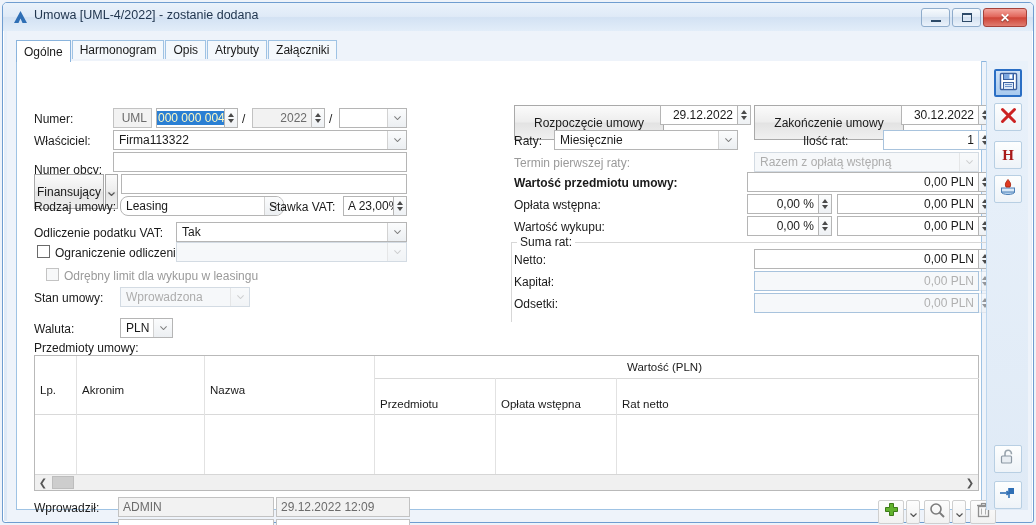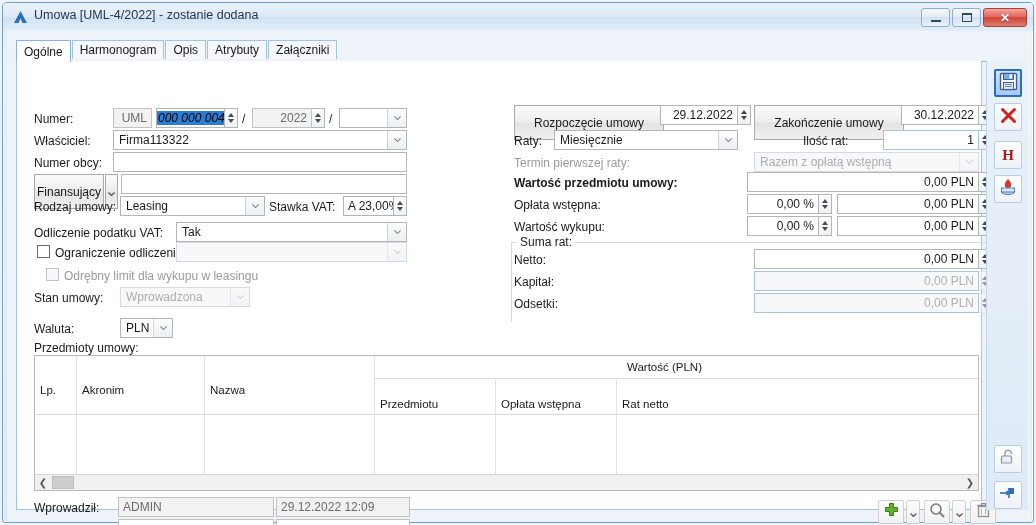--- a/index.html
+++ b/index.html
@@ -182,21 +182,21 @@
 
   
   .cbox {
     position: absolute; width: 13px; height: 13px;
     border: 1px solid #6a6a6a; background: #fff;
   }
   .cbox.dis { border-color: #c3c3c3; background: #f7f8f9; }
 
   
   .sel-text {
-    background: #2a7fd4; color: #000000; padding: 0 1px; font-style: italic;
+    background: #2a7fd4; color: #fef9c3; padding: 0 1px;
   }
 
   
   .groupbox {
     position: absolute;
     border: 1px solid #d7d7d7;
     border-right: none; border-bottom: none;
   }
   .group-title {
     position: absolute; font-size: 12px; color: #1a1a1a;
@@ -307,37 +307,37 @@
         <span class="lbl" style="left:17px; top:73px;">Właściciel:</span>
         <div class="combo" style="left:96px; top:69px; width:294px;">
           <span>Firma113322</span>
           <span class="combo-arrow">
             <svg class="chev" width="9" height="5" viewBox="0 0 9 5">
                 <path d="M0.5 0.5 L4.5 4.5 L8.5 0.5" fill="none" stroke="#7d7d7d" stroke-width="1.3"></path>
               </svg>
           </span>
         </div>
 
-        <span class="lbl" style="left:17px; top:95px;text-align:right;">Numer obcy:</span>
+        <span class="lbl" style="left:17px; top:102px;text-align:right;">Numer obcy:</span>
         <div class="fld" style="left:96px; top:91px; width:294px;"></div>
 
         <div class="btn" style="left:17px; top:113px; width:70px;">
           <span>Finansujący</span>
         </div>
         <div class="btn small-arrow" style="left:88px; top:113px;">
           <span>
             <svg width="7" height="4" viewBox="0 0 7 4">
                 <path d="M0.5 0.5 L3.5 3.5 L6.5 0.5" fill="none" stroke="#555" stroke-width="1.2"></path>
               </svg>
           </span>
         </div>
         <div class="fld" style="left:104px; top:113px; width:286px;"></div>
 
         <span class="lbl" style="left:17px; top:139px;">Rodzaj umowy:</span>
-        <div class="combo" style="left:103px; top:135px; width:145px;">
+        <div class="combo" style="left:103px; top:135px; width:164px;border-radius:8px;">
           <span>Leasing</span>
           <span class="combo-arrow">
             <svg class="chev" width="9" height="5" viewBox="0 0 9 5">
                 <path d="M0.5 0.5 L4.5 4.5 L8.5 0.5" fill="none" stroke="#7d7d7d" stroke-width="1.3"></path>
               </svg>
           </span>
         </div>
         <span class="lbl" style="left:252px; top:139px;">Stawka VAT:</span>
         <div class="fld right" style="left:326px; top:135px; width:51px;">A 23,00%</div>
         <div class="spin" style="left:377px; top:135px;">

